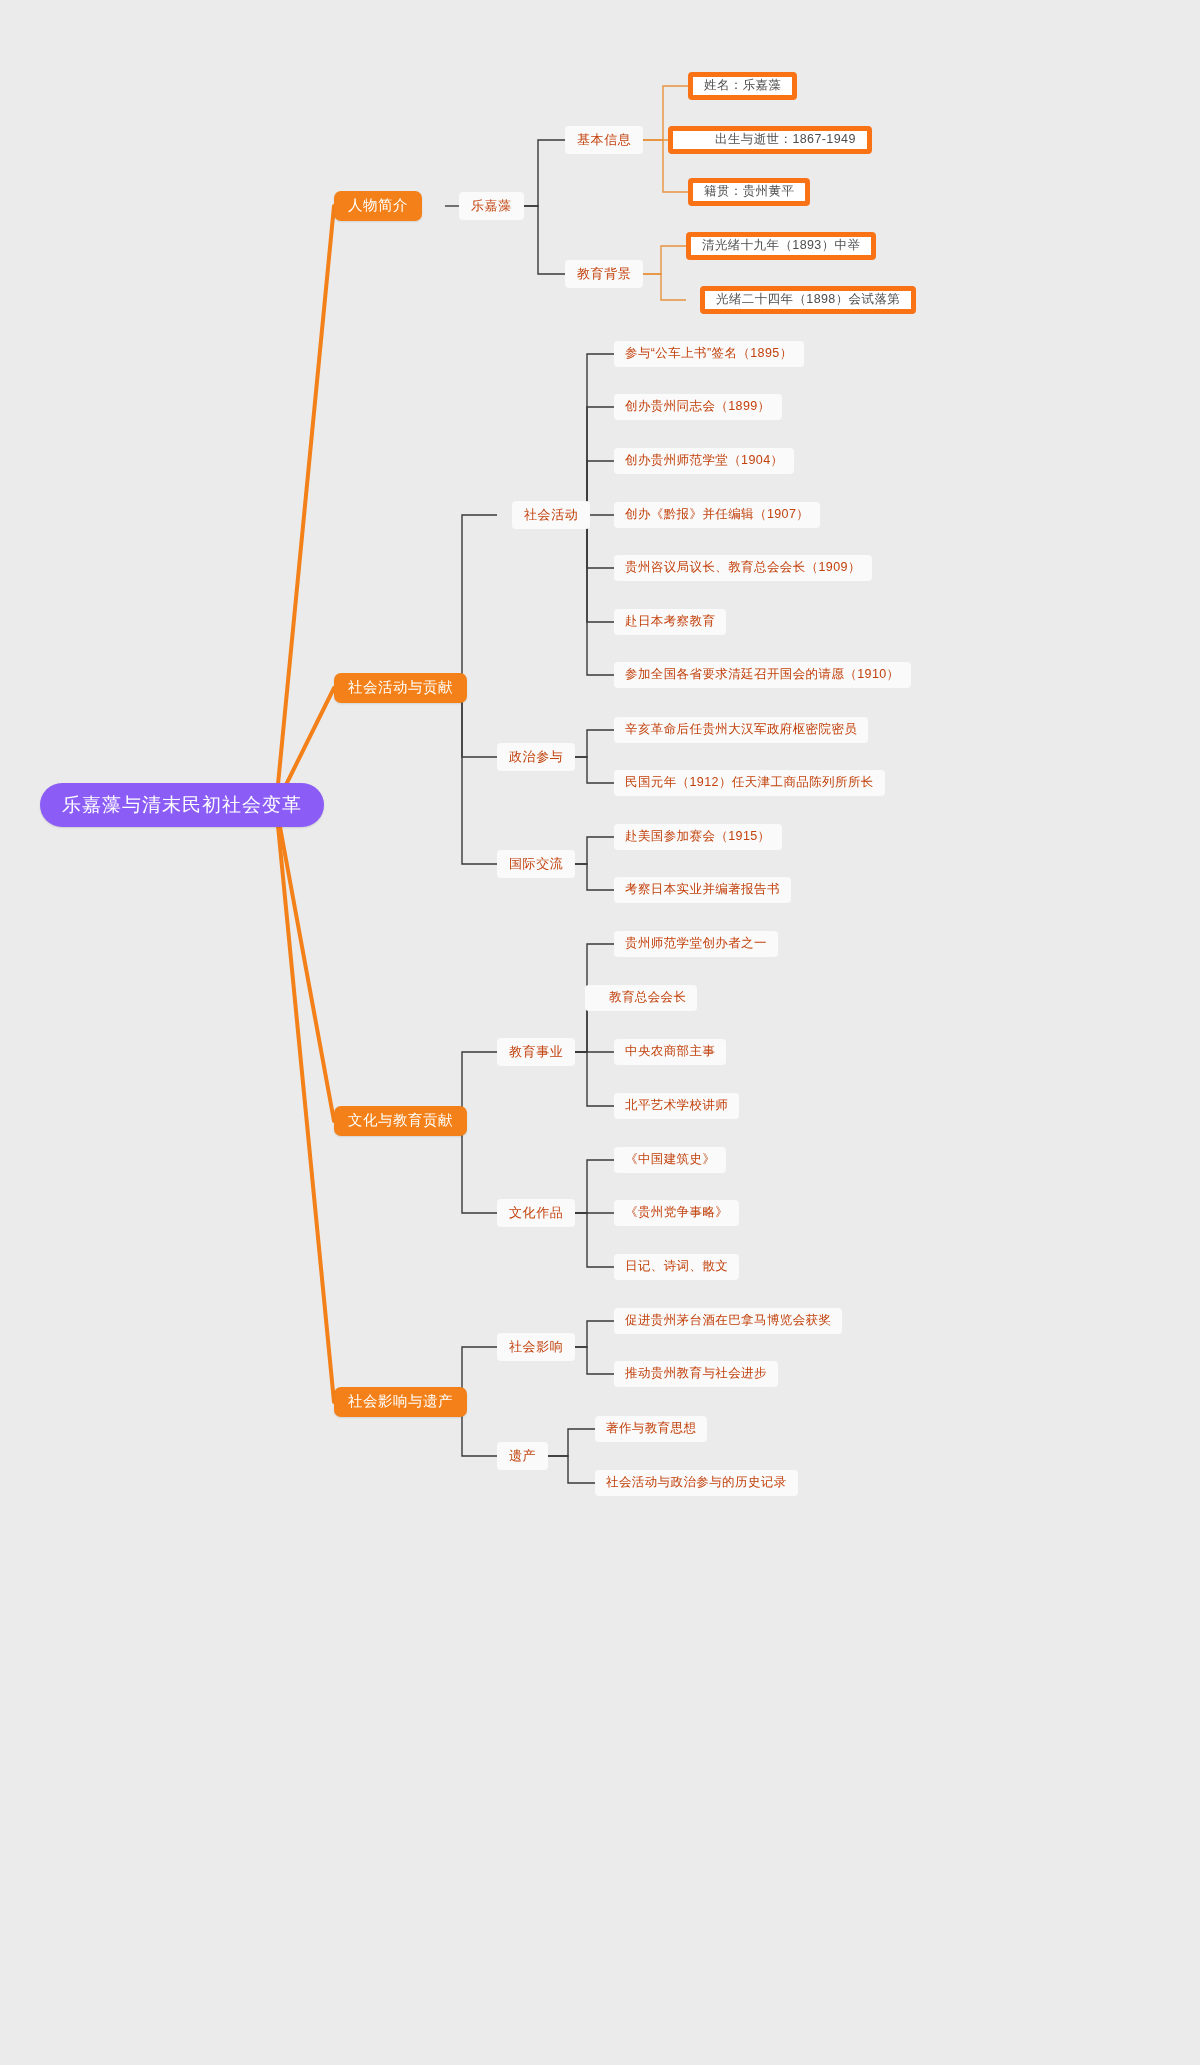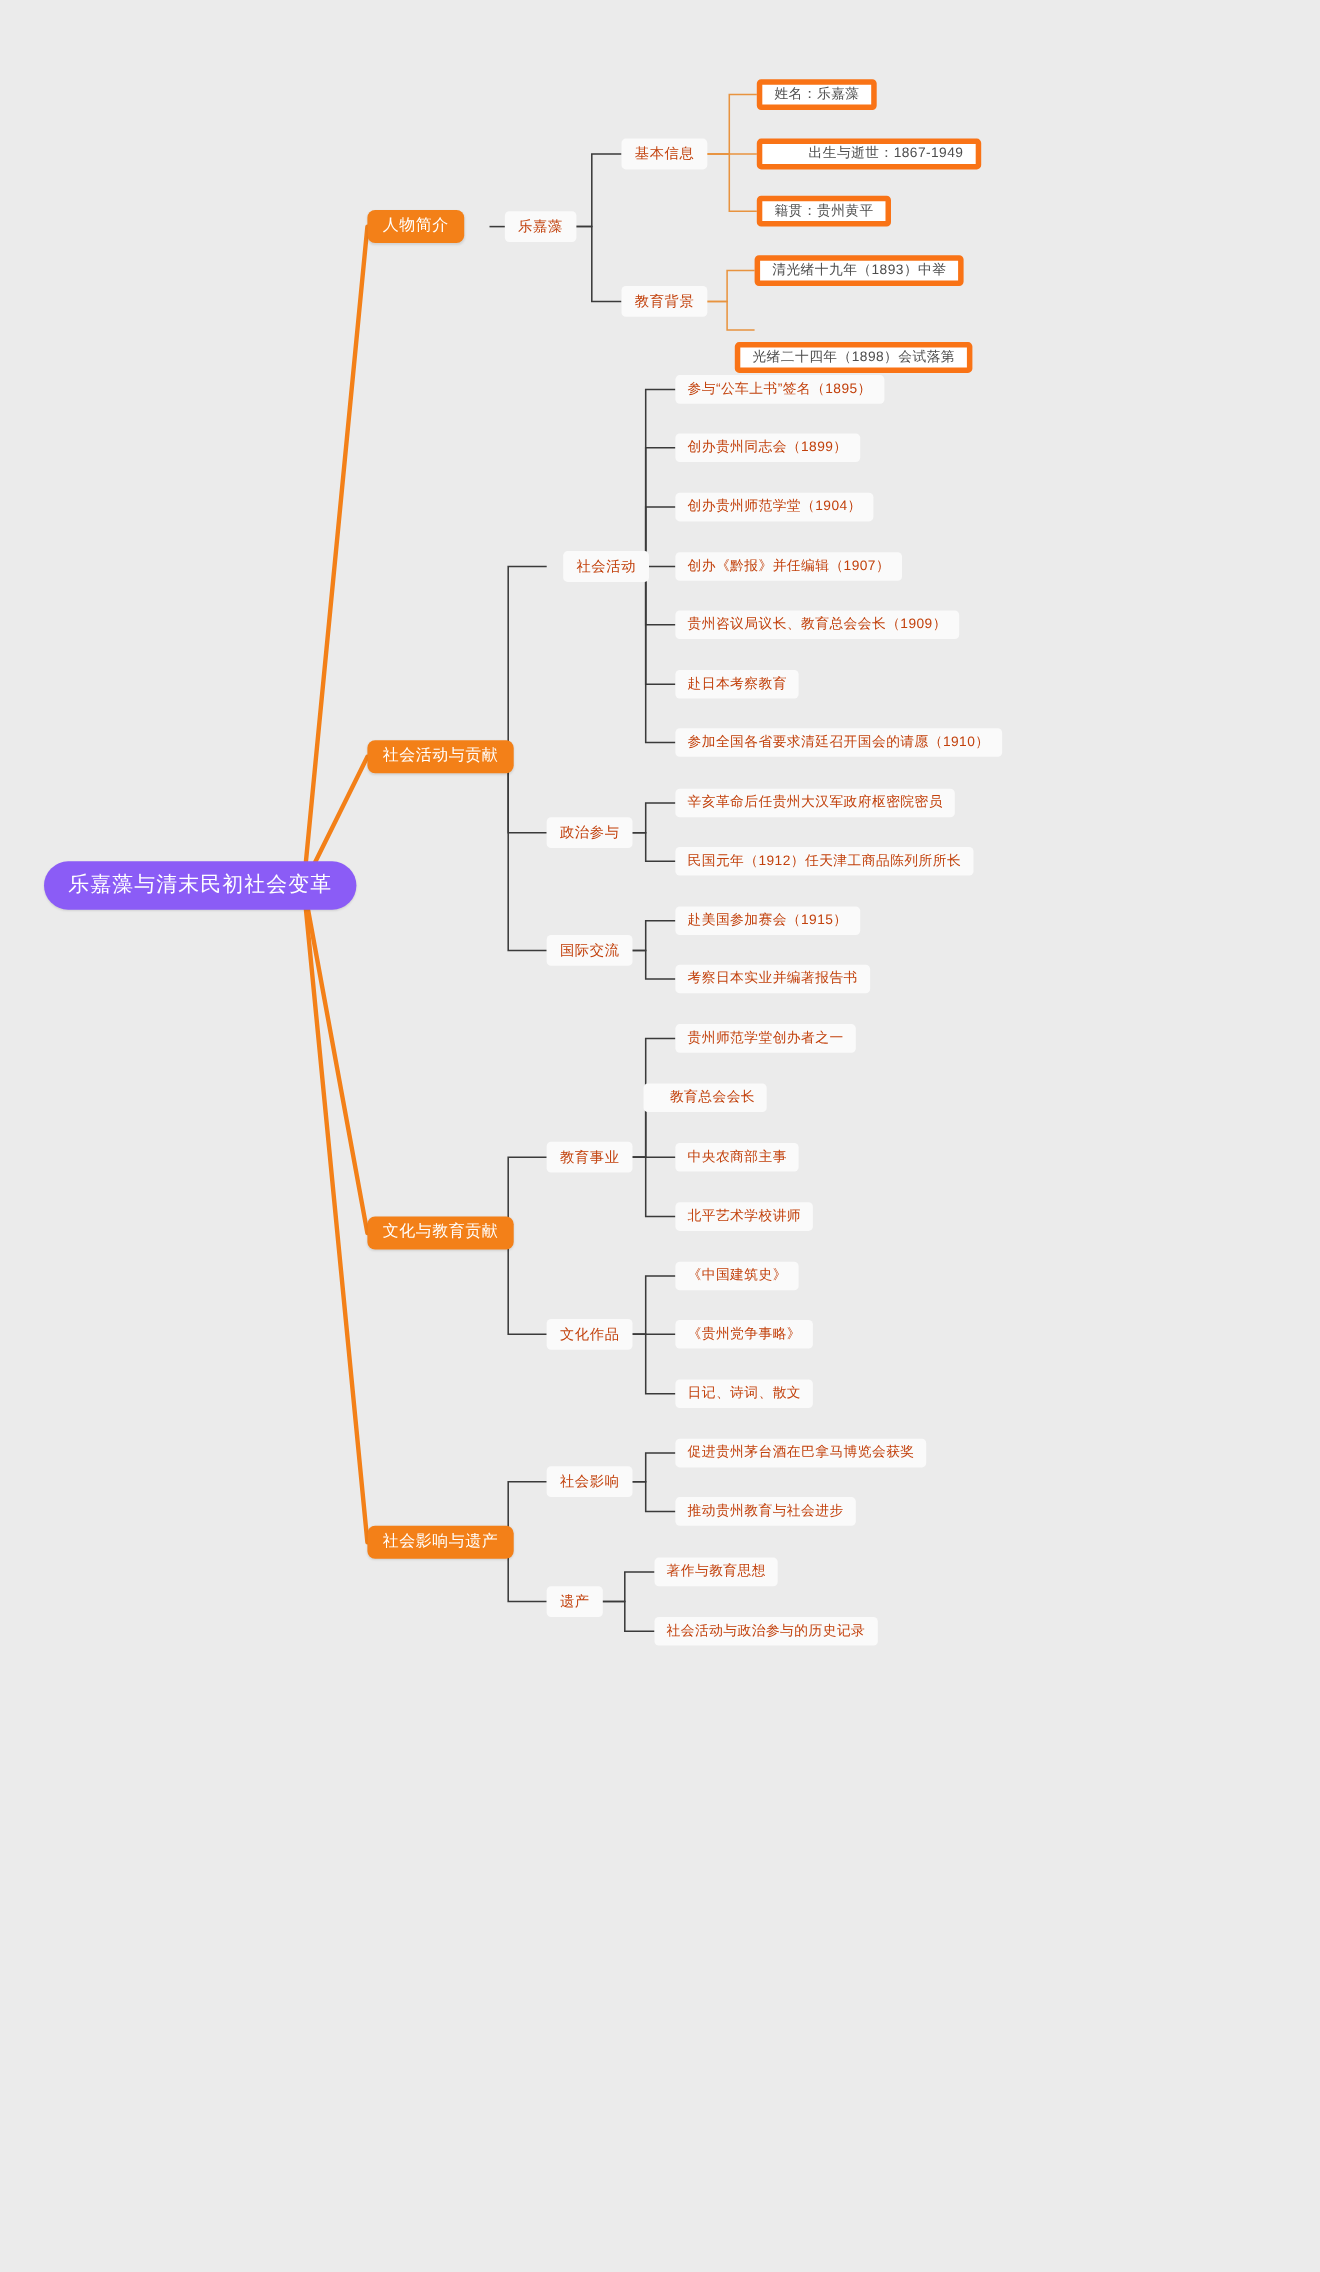--- a/index.html
+++ b/index.html
@@ -158,25 +158,25 @@
   <div class="node branch" style="left:334px; top:688px;">社会活动与贡献</div>
   <div class="node branch" style="left:334px; top:1121px;">文化与教育贡献</div>
   <div class="node branch" style="left:334px; top:1402px;">社会影响与遗产</div>
 
   <div class="node plain" style="left:459px; top:206px;">乐嘉藻</div>
 
   <div class="node plain" style="left:565px; top:140px;">基本信息</div>
   <div class="node plain" style="left:565px; top:274px;">教育背景</div>
 
   <div class="node outlined" style="left:688px; top:86px;">姓名：乐嘉藻</div>
-  <div class="node outlined" style="left:688px; top:140px;padding-left:42px;">出生与逝世：1867-1949</div>
+  <div class="node outlined" style="left:668px; top:140px;padding-left:42px;">出生与逝世：1867-1949</div>
   <div class="node outlined" style="left:688px; top:192px;">籍贯：贵州黄平</div>
 
   <div class="node outlined" style="left:686px; top:246px;">清光绪十九年（1893）中举</div>
-  <div class="node outlined" style="left:668px; top:300px;margin-top:25px;">光绪二十四年（1898）会试落第</div>
+  <div class="node outlined" style="left:700px; top:300px;">光绪二十四年（1898）会试落第</div>
 
   <div class="node plain" style="left:512px; top:515px;text-align:right;">社会活动</div>
   <div class="node plain" style="left:497px; top:757px;">政治参与</div>
   <div class="node plain" style="left:497px; top:864px;">国际交流</div>
 
   <div class="node plain small" style="left:614px; top:354px;">参与“公车上书”签名（1895）</div>
   <div class="node plain small" style="left:614px; top:407px;">创办贵州同志会（1899）</div>
   <div class="node plain small" style="left:614px; top:461px;">创办贵州师范学堂（1904）</div>
   <div class="node plain small" style="left:614px; top:515px;">创办《黔报》并任编辑（1907）</div>
   <div class="node plain small" style="left:614px; top:568px;">贵州咨议局议长、教育总会会长（1909）</div>

